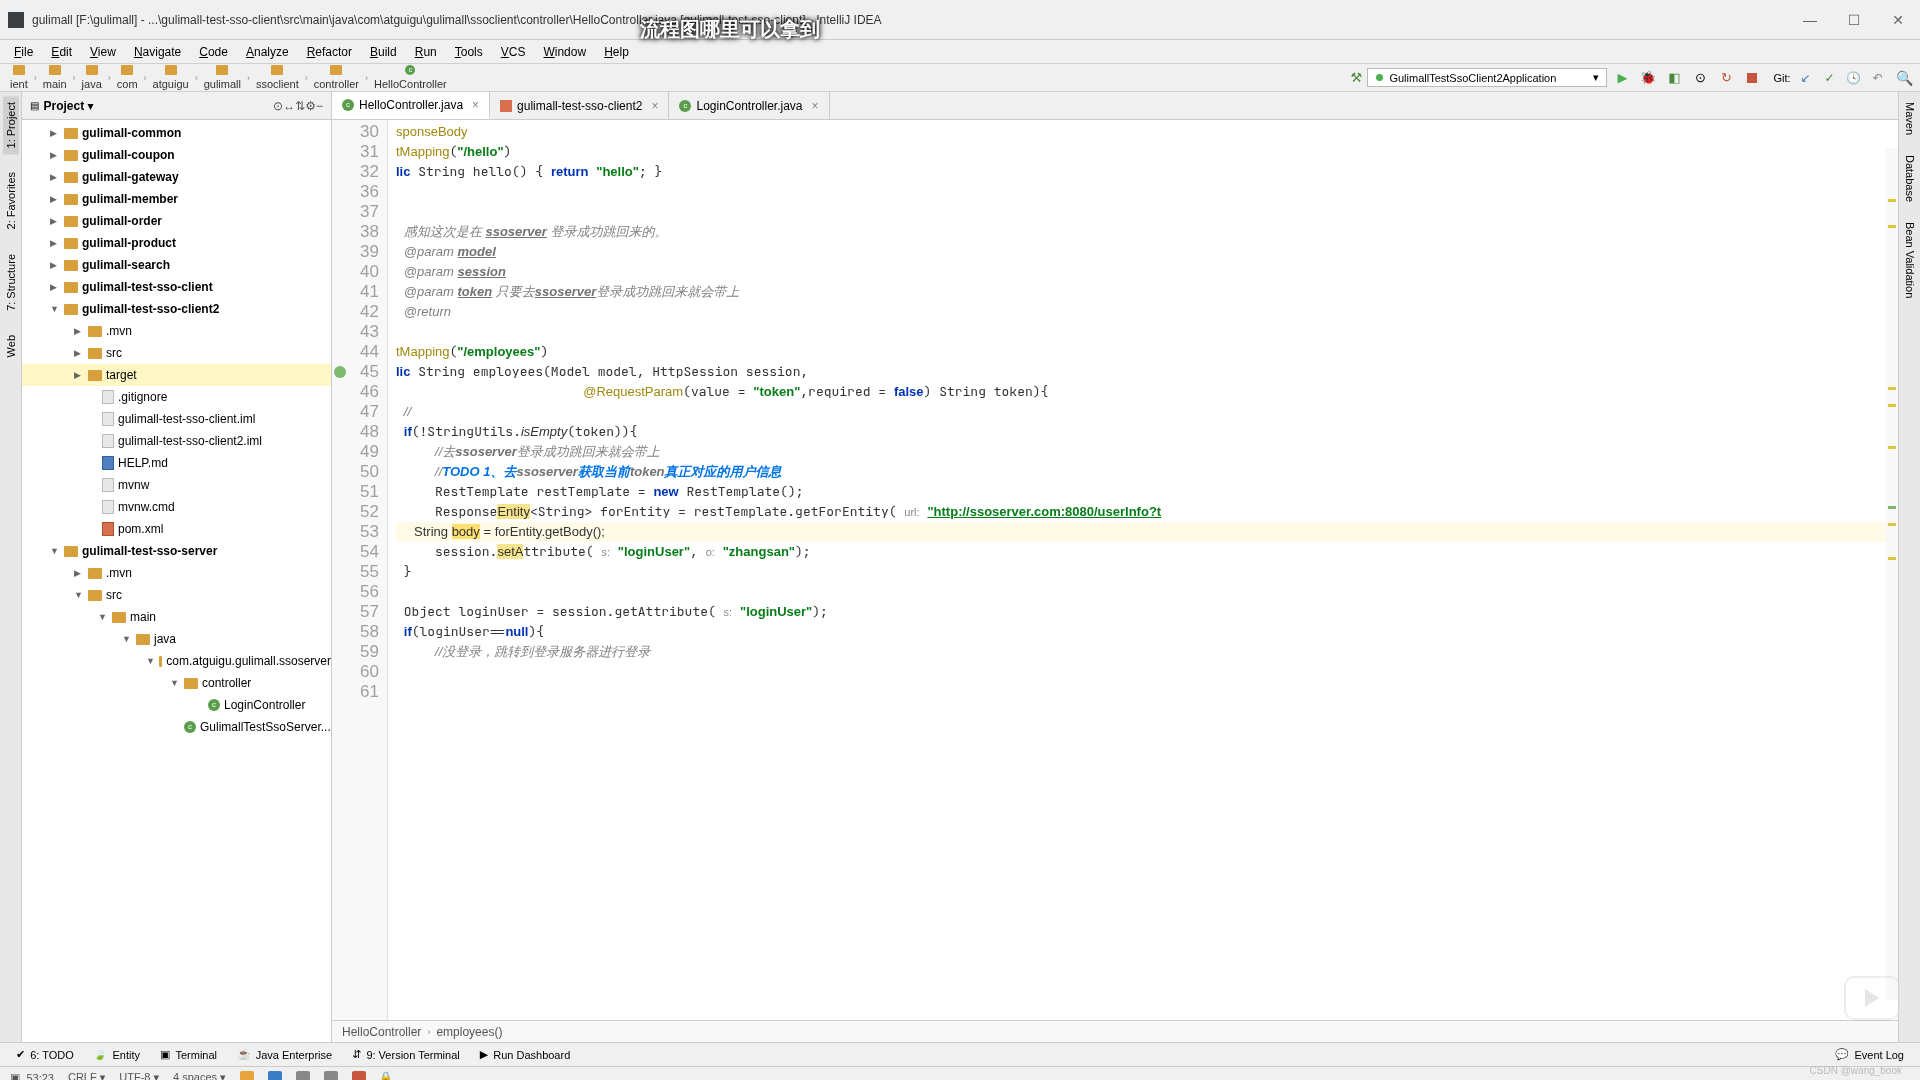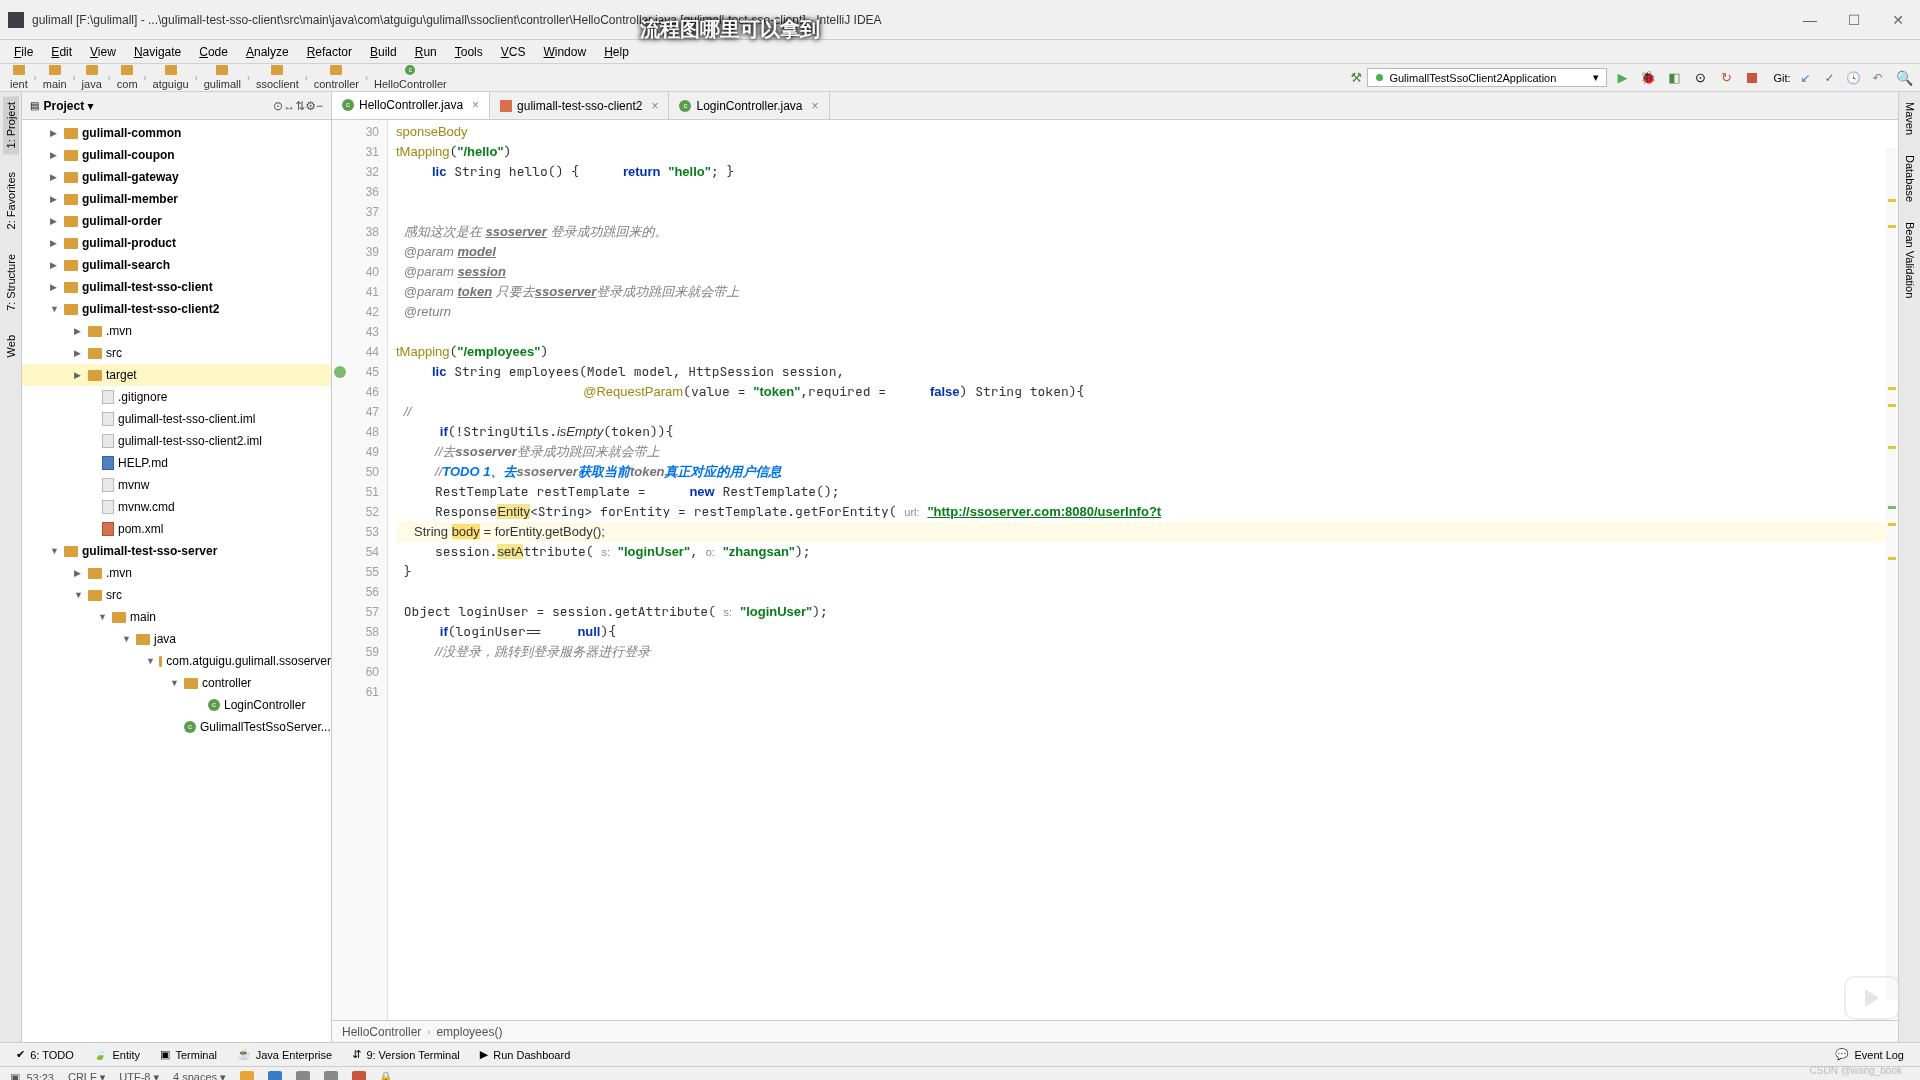--- a/index.html
+++ b/index.html
@@ -50,26 +50,26 @@
 .tree .file.xml { background: #d87050; border-color: #b05030; }
 .tree .file.md { background: #5080c0; border-color: #3060a0; }
 .tree .cls { width: 12px; height: 12px; background: #5a9e4d; border-radius: 50%; font-size: 8px; color: #fff; text-align: center; line-height: 12px; }
 .tree .bold { font-weight: bold; }
 .editor { flex: 1; display: flex; flex-direction: column; background: #fff; position: relative; }
 .tabs { height: 28px; background: #f0f0f0; border-bottom: 1px solid #ccc; display: flex; align-items: stretch; }
 .tab { display: flex; align-items: center; gap: 5px; padding: 0 10px; border-right: 1px solid #ccc; cursor: pointer; font-size: 12px; }
 .tab.active { background: #fff; border-bottom: 2px solid #fff; }
 .tab .tclose { color: #888; margin-left: 4px; }
 .codewrap { flex: 1; display: flex; overflow: hidden; position: relative; }
-.gutter { width: 56px; background: #f8f8f8; border-right: 1px solid #e0e0e0; text-align: right; padding-right: 8px; font-family: "JetBrains Mono", Consolas, monospace; font-size: 12px; color: #a0a0a0; line-height: 20px; padding-top: 2px; }
+.gutter { width: 56px; background: #f8f8f8; border-right: 1px solid #e0e0e0; text-align: right; padding-right: 8px; font-family: "JetBrains Mono", Consolas, monospace; font-size: 17px; color: #a0a0a0; line-height: 20px; padding-top: 2px; }
 .gutter .gl { height: 20px; position: relative; }
 .gutter .mark { position: absolute; left: 2px; top: 4px; width: 12px; height: 12px; }
 .gutter .mark.green { background: #7fb96e; border-radius: 50%; }
 .code { flex: 1; font-family: "JetBrains Mono", Consolas, monospace; font-size: 13px; line-height: 20px; padding: 2px 8px; white-space: pre; overflow: auto; color: #333; }
-.code .kw { color: #0033b3; font-weight: bold; margin-left: 36px; }
+.code .kw { color: #0033b3; font-weight: bold; }
 .code .str { color: #067d17; font-weight: bold; }
 .code .ann { color: #9e880d; }
 .code .cmt { color: #808080; font-style: italic; }
 .code .todocmt { color: #0073e6; font-style: italic; font-weight: bold; }
 .code .jparam { color: #737373; font-style: italic; font-weight: bold; text-decoration: underline; }
 .code .jdoc { color: #808080; font-style: italic; }
 .code .hlb { background: #f6e58d; }
 .code .hl2 { background: #ffe070; }
 .code .lnbg { background: #fffbe6; display: inline-block; width: 100%; }
 .code .fn { color: #333; }

